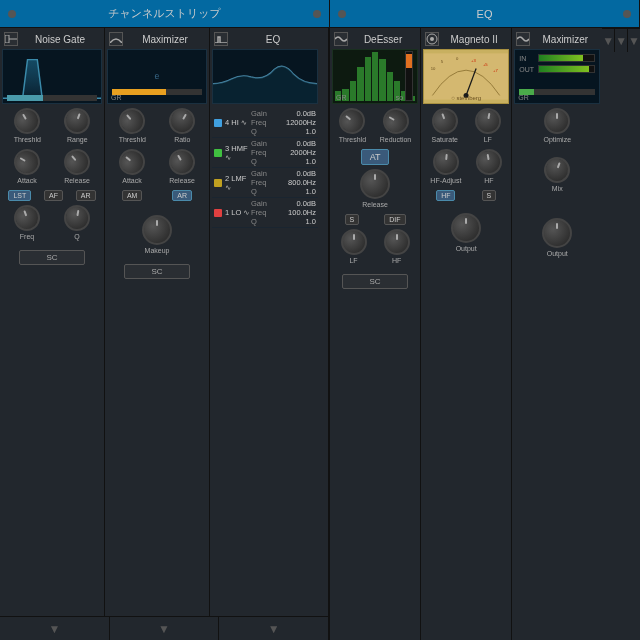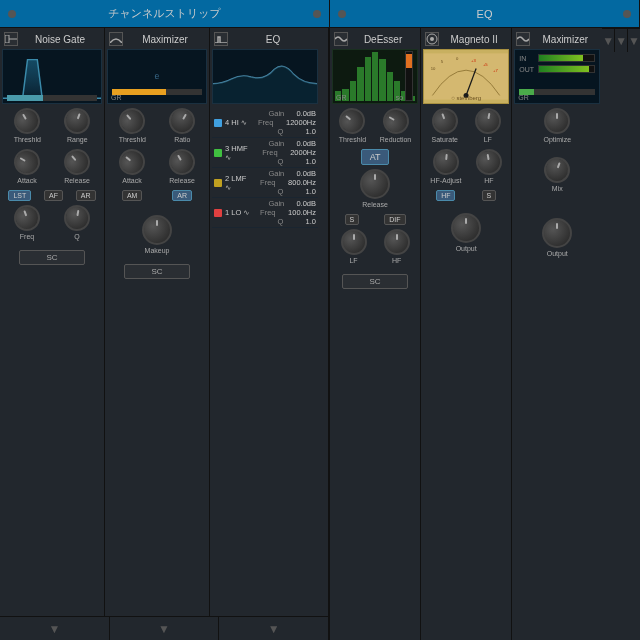--- a/index.html
+++ b/index.html
@@ -211,21 +211,21 @@
       border-bottom: 1px solid #1a2530;
     }
     .band-color {
       width: 8px; height: 8px;
       border-radius: 1px;
       margin-right: 3px;
       flex-shrink: 0;
     }
     .band-name { width: 26px; flex-shrink: 0; }
     .band-params { display: flex; flex-direction: column; flex: 1; }
-    .band-row { display: flex; justify-content: flex-end; }
+    .band-row { display: flex; justify-content: space-between; }
     .band-key { color: #888; width: 28px; }
     .band-val { color: #ccc; }
     
     .max-bars {
       display: flex;
       flex-direction: column;
       gap: 3px;
       padding: 4px;
       width: 100%;
     }

